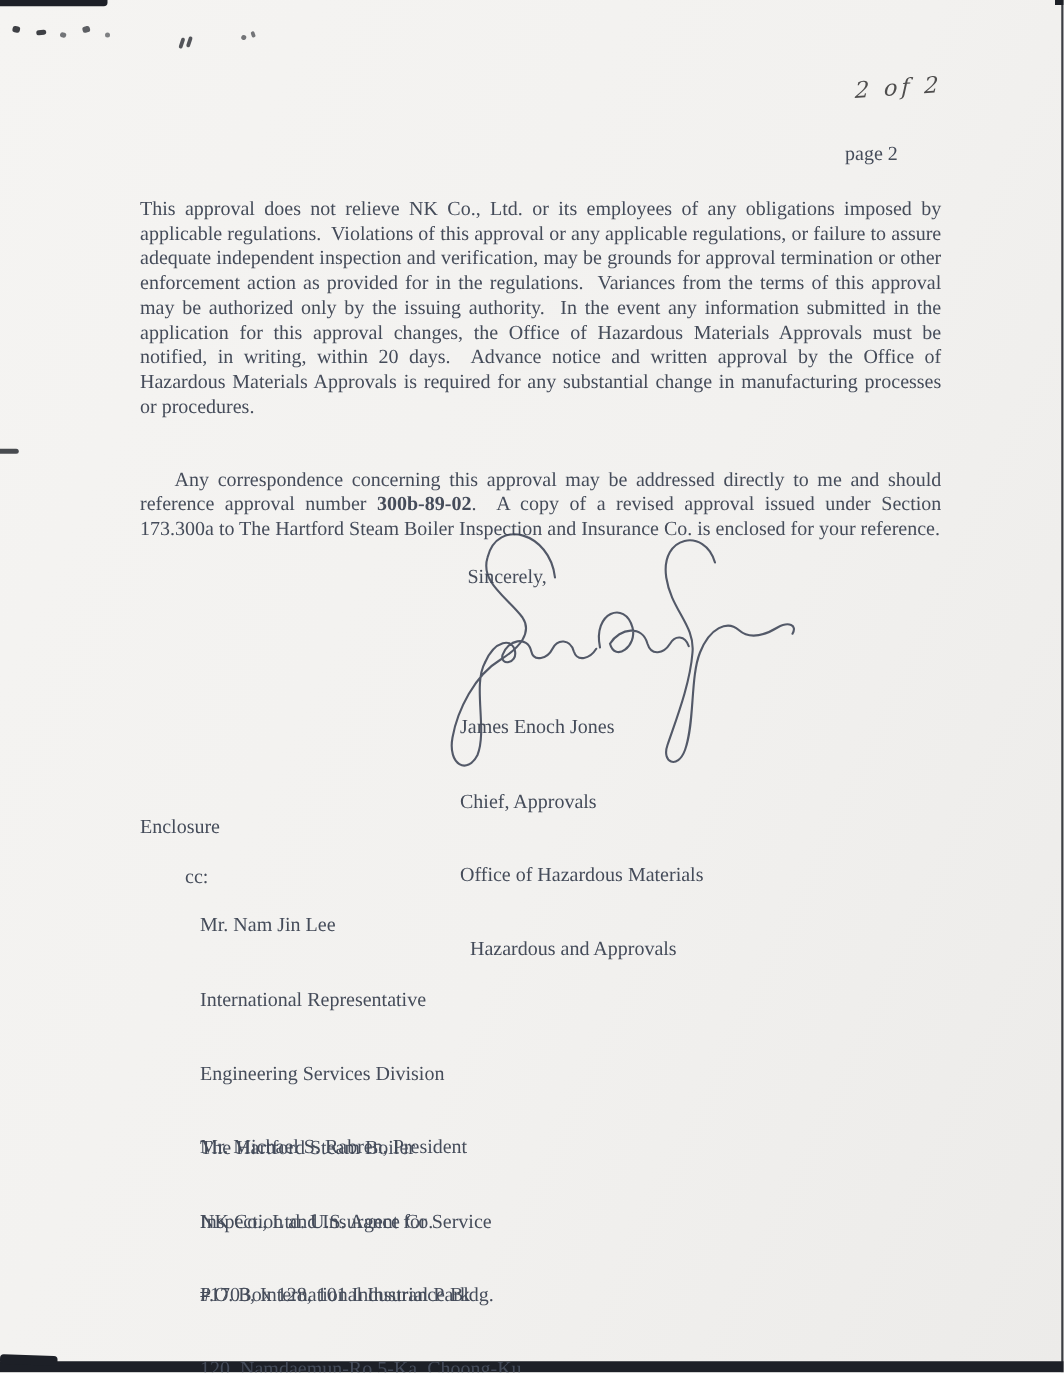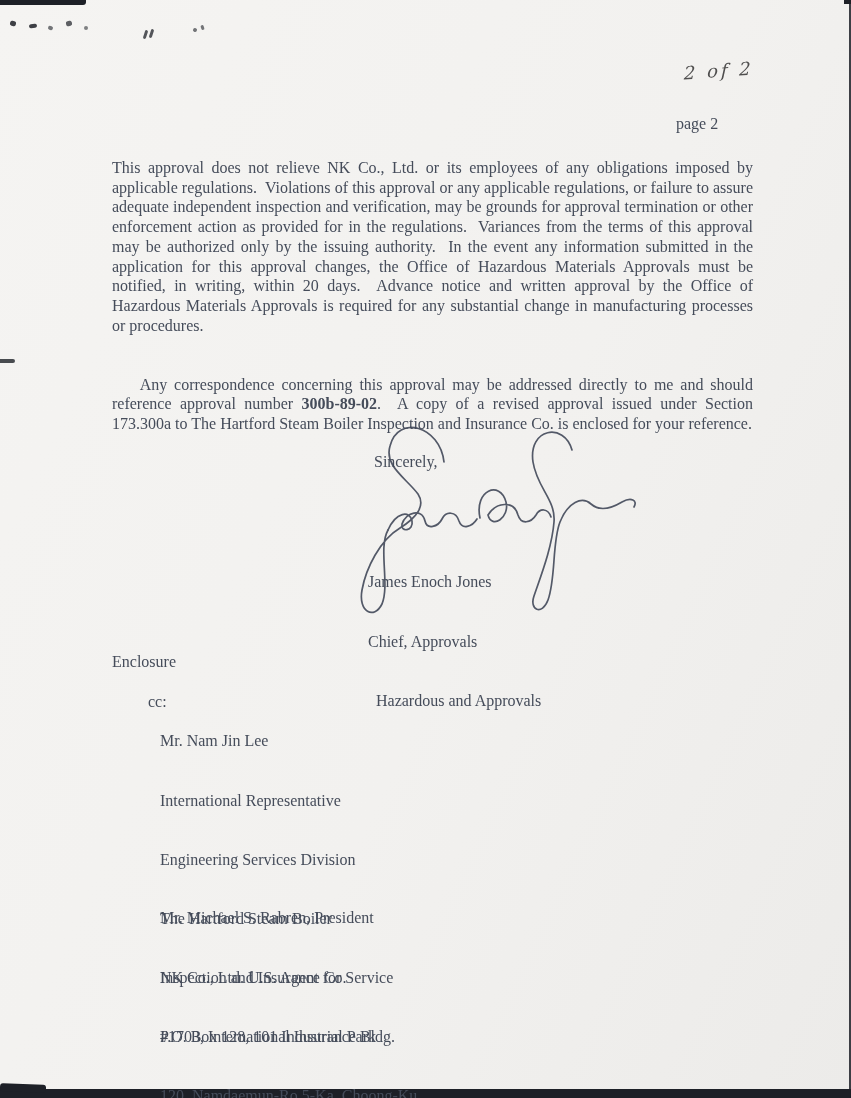--- a/index.html
+++ b/index.html
@@ -64,20 +64,21 @@
   <svg class="abs sig-svg" style="left:328px; top:420px;" width="322" height="206" viewBox="0 0 322 206" fill="none" stroke="#3e4556" stroke-width="1.7" stroke-linecap="round" opacity="0.88">
     <path d="M116 42 C112 6 70 -6 62 26 C56 46 78 58 90 74 C98 86 88 98 72 108 C52 120 38 148 34 170 C30 192 46 200 54 184 C62 164 50 128 60 110"></path>
     <path d="M60 110 C68 92 82 90 84 101 C86 111 72 113 74 104 C78 92 94 88 97 101 C99 110 110 107 114 99 C118 91 128 91 131 101 C134 110 144 107 149 99"></path>
     <path d="M152 98 C146 70 172 60 178 82 C182 97 164 110 160 95 C168 82 186 80 190 95 C193 105 203 103 208 95 C212 88 220 88 223 97"></path>
     <path d="M244 30 C236 2 200 8 205 42 C209 68 228 80 226 102 C224 128 212 158 206 176 C201 190 214 196 220 180 C228 158 224 122 232 102 C240 82 254 76 263 84 C272 92 284 88 294 82 C303 77 310 80 306 87"></path>
   </svg>
 
   <div class="abs typed" style="left:368px; top:533px;">
     <div>James Enoch Jones</div>
     <div>Chief, Approvals</div>
+    <div>Office of Hazardous Materials</div>
     <div style="padding-left:8px;">Hazardous and Approvals</div>
   </div>
 
   <div class="abs typed" style="left:112px; top:652px;">Enclosure</div>
 
   <div class="abs typed" style="left:112px; top:692px;margin-left:36px;">cc:</div>
 
   <div class="abs typed" style="left:160px; top:692px;">
     <div class="addr-line">Mr. Nam Jin Lee</div>
     <div class="addr-line">International Representative</div>

